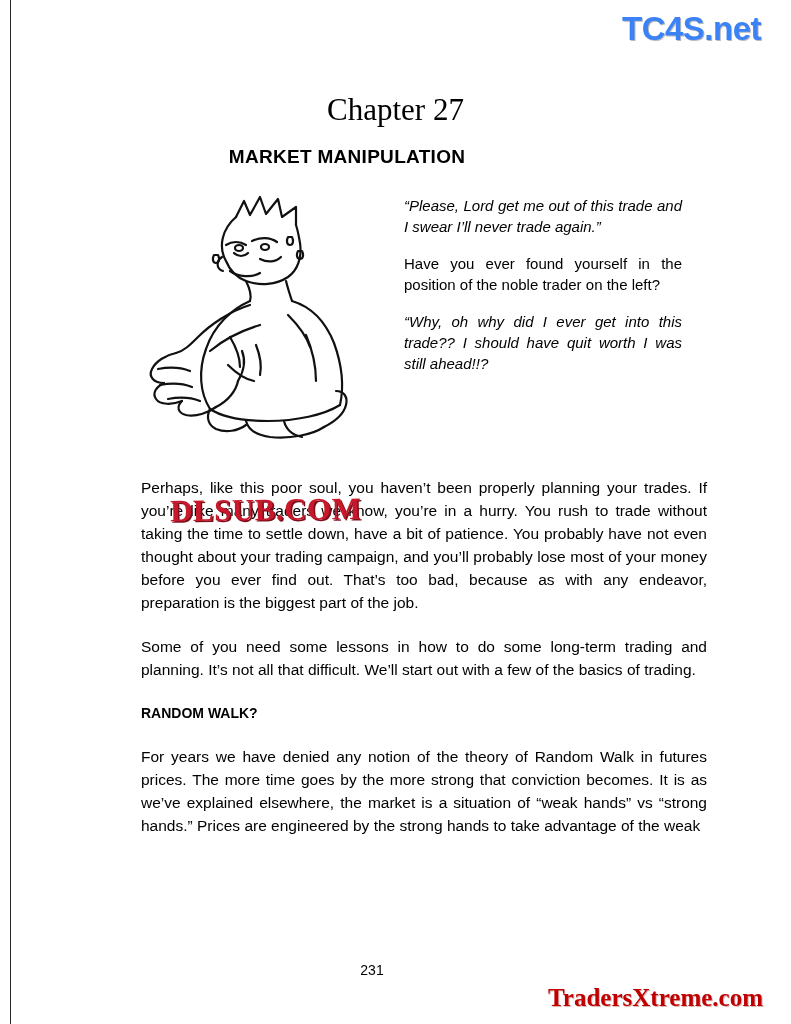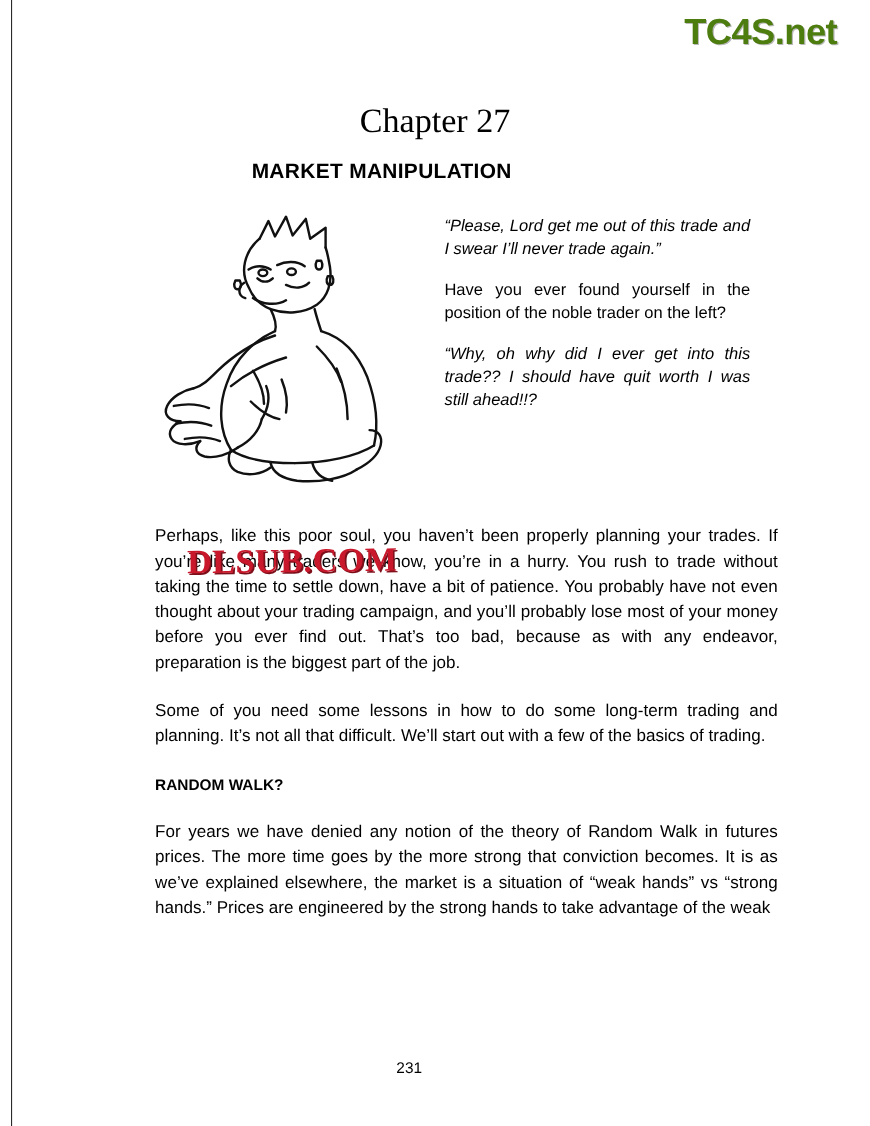--- a/index.html
+++ b/index.html
@@ -35,21 +35,21 @@
 
   
   .watermark-top {
     position: absolute;
     right: 30px;
     top: 10px;
     font-family: "Liberation Sans", sans-serif;
     font-weight: bold;
     font-size: 33px;
     letter-spacing: -0.5px;
-    color: #4d7c0f;
+    color: #3b82f6;
     text-shadow: 1px 1px 0 #b9b9b9;
   }
 
   .watermark-bottom {
     position: absolute;
     right: 28px;
     bottom: 12px;
     font-family: "Liberation Serif", serif;
     font-weight: bold;
     font-size: 25px;
@@ -234,14 +234,15 @@
     <p>Perhaps, like this poor soul, you haven’t been properly planning your trades.  If you’re like many traders we know, you’re in a hurry.  You rush to trade without taking the time to settle down, have a bit of patience.  You probably have not even thought about your trading campaign, and you’ll probably lose most of your money before you ever find out.  That’s too bad, because as with any endeavor, preparation is the biggest part of the job.</p>
     <p>Some of you need some lessons in how to do some long-term trading and planning.  It’s not all that difficult.  We’ll start out with a few of the basics of trading.</p>
     <p class="sub-head">RANDOM WALK?</p>
     <p class="last">For years we have denied any notion of the theory of Random Walk in futures prices. The more time goes by the more strong that conviction becomes.  It is as we’ve explained elsewhere, the market is a situation of “weak hands” vs “strong hands.”   Prices are engineered by the strong hands to take advantage of the weak</p>
   </div>
 
   <div class="watermark-mid">DLSUB.COM</div>
 
   <div class="page-number">231</div>
 
+  <div class="watermark-bottom">TradersXtreme.com</div>
 
 </div>
 
 </body></html>

